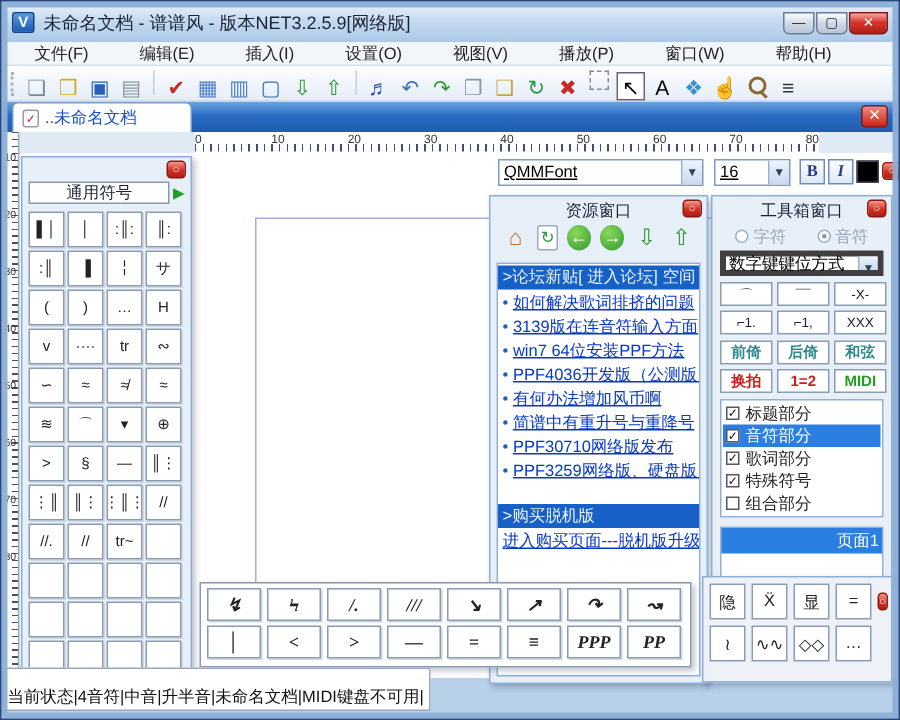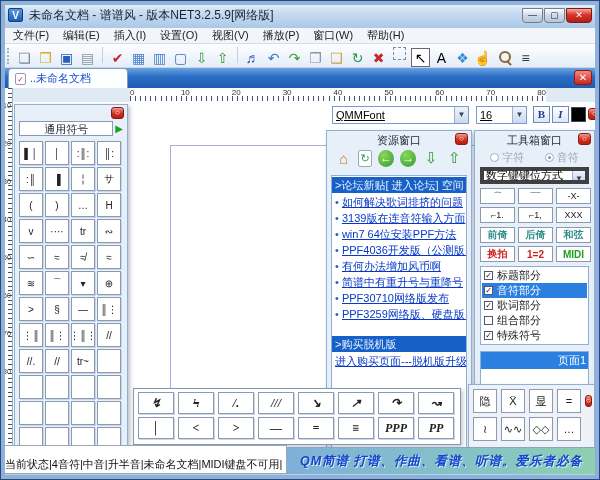--- a/index.html
+++ b/index.html
@@ -14,21 +14,21 @@
     color:#fff; font-size:10px; font-weight:bold; text-align:center; line-height:13px; margin-right:6px; }
   .title-text { font-size:12px; color:#1a2433; }
   .winbtns { margin-left:auto; display:flex; }
   .winbtn { width:21px; height:15px; margin-left:1px; border:1px solid #6b7f99; border-radius:0 0 4px 4px;
     background:linear-gradient(#fdfeff,#cfd9e6 50%,#b9c6d6); font-size:9px; line-height:13px; text-align:center; color:#223; }
   .winbtn.close { width:26px; background:linear-gradient(#f5a8a0,#d9352a 45%,#b01f18); color:#fff; border-color:#7e1812; }
 
   
   .menubar { position:absolute; left:2px; top:28px; width:596px; height:16px; background:#f2f6fb; border-bottom:1px solid #d4dfec;
     display:flex; align-items:center; padding-left:4px; }
-  .menu-item { font-size:11px; color:#222; padding:0 7px; }
+  .menu-item { font-size:11px; color:#222; padding:0 17px; }
 
   
   .toolbar { position:absolute; left:2px; top:44px; width:596px; height:24px;
     background:linear-gradient(#fdfeff,#e4edf8); border-bottom:1px solid #c9d6e6; display:flex; align-items:center; padding-left:5px; }
   .tb-grip { width:3px; height:16px; border-left:2px dotted #9fb2c8; margin-right:4px; }
   .tb-icon { width:19px; height:19px; display:inline-flex; align-items:center; justify-content:center; font-size:14px; margin:0 1px; }
   .tb-icon.sep { width:0; height:16px; border-left:1px solid #c2cddd; margin:0 4px; }
   .tb-icon.framed { border:1px solid #667; background:#fff; }
   .tb-icon.boxed { width:13px; height:13px; border:1px dashed #889; margin:3px 4px; }
   .tb-icon.magnify { position:relative; }
@@ -385,26 +385,26 @@
           </div>
           <div class="chk-item selected">
           <span class="chk-box checked"></span>
           <span>音符部分</span>
           </div>
           <div class="chk-item">
           <span class="chk-box checked"></span>
           <span>歌词部分</span>
           </div>
           <div class="chk-item">
+          <span class="chk-box checked"></span>
+          <span>特殊符号</span>
+          </div>
+          <div class="chk-item">
           <span class="chk-box"></span>
           <span>组合部分</span>
-          </div>
-          <div class="chk-item">
-          <span class="chk-box checked"></span>
-          <span>特殊符号</span>
           </div>
         </div>
       <div class="page-list">
 
       <div class="page-item selected">页面1</div>
         </div>
     </div>
   </div>
 
   <div class="bmid-palette">
@@ -448,16 +448,13 @@
     <div class="br-btn">≀</div>
         <div class="br-btn">∿∿</div>
         <div class="br-btn">◇◇</div>
         <div class="br-btn">…</div>
       </div>
   </div>
 
   <div class="status-left">
     <span>当前状态|4音符|中音|升半音|未命名文档|MIDI键盘不可用|</span>
   </div>
-  <div class="status-banner">
-    <span>QM简谱 打谱、作曲、看谱、听谱。爱乐者必备</span>
-  </div>
 </div>
 
 </body></html>

